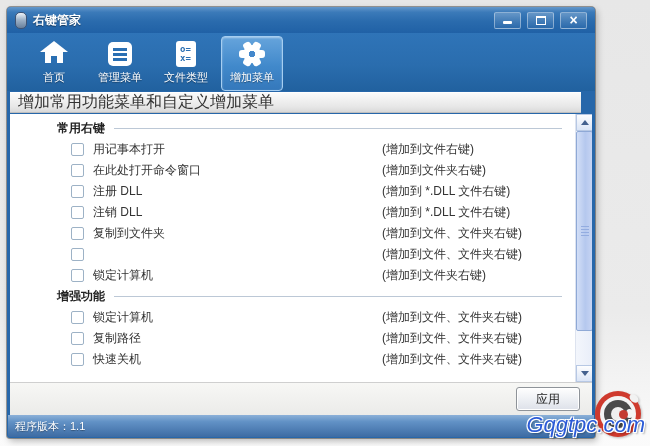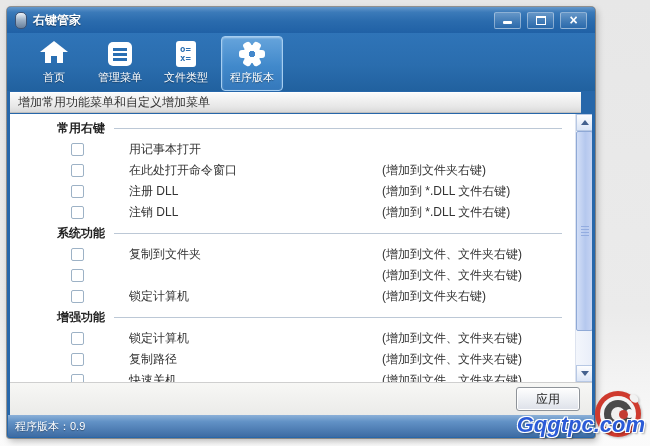--- a/index.html
+++ b/index.html
@@ -63,29 +63,29 @@
   
   .ic-add-menu .p1,.ic-add-menu .p2,.ic-add-menu .p3{left:2px;top:10px;width:26px;height:8px;background:#fff;border-radius:3px;}
   .ic-add-menu .p1{transform:rotate(0deg)}.ic-add-menu .p2{transform:rotate(60deg)}.ic-add-menu .p3{transform:rotate(120deg)}
   .ic-add-menu .p4{left:6px;top:5px;width:18px;height:18px;border-radius:50%;z-index:1;
     background:radial-gradient(circle,#4488cc 0 3.2px,#fff 3.2px);}
   
   .header-band{
     position:absolute;left:3px;right:14px;top:85px;height:21px;box-sizing:border-box;
     background:linear-gradient(180deg,#fbfbfb,#e6e6e6 75%,#d9d9d9);
     border-top:1px solid #fff;border-bottom:1px solid #bfbfbf;
-    display:flex;align-items:center;padding-left:8px;font-size:12px;color:#333;
+    display:flex;align-items:center;padding-left:8px;font-size:16px;color:#333;
   }
   
   .content{position:absolute;left:3px;right:3px;top:107px;height:268px;background:#fff;overflow:hidden;}
   .rows{padding-top:4px;margin-left:17px;}
   .section-title{display:flex;align-items:center;height:21px;padding:0 30px 0 30px;
     font-size:12px;font-weight:bold;color:#222;}
   .section-title .line{flex:1;height:1px;background:#bcc8d6;margin-left:9px;}
-  .row{position:relative;height:21px;display:flex;align-items:center;padding-left:44px;font-size:12px;color:#333;gap:36px;}
+  .row{position:relative;height:21px;display:flex;align-items:center;padding-left:44px;font-size:12px;color:#333;}
   .row .cb{width:13px;height:13px;box-sizing:border-box;border:1px solid #9db2c6;background:#fff;
     border-radius:2px;margin-right:9px;flex:none;cursor:default;}
   .row .target{position:absolute;left:355px;white-space:nowrap;}
   
   .scrollbar{position:absolute;top:0;right:0;width:17px;height:100%;
     background:linear-gradient(90deg,#f3f6fc,#e9eef9);border-left:1px solid #dde3ef;box-sizing:border-box;}
   .sb-btn{position:absolute;left:0;width:17px;height:17px;box-sizing:border-box;
     background:linear-gradient(180deg,#fdfdfe,#dbe5f6);border:1px solid #b7c8e4;
     display:flex;align-items:center;justify-content:center;}
   .sb-up{top:0}.sb-down{bottom:0}
@@ -112,21 +112,21 @@
   .wm-logo{position:absolute;right:9px;top:391px;width:46px;height:46px;z-index:50;filter:drop-shadow(1px 1px 1px rgba(0,0,0,.25));}
   .wm-logo span{position:absolute;border-radius:50%;display:block;}
   .wm-l1{inset:0;background:#cf3a2e;}
   .wm-notch{position:absolute;width:10px;height:7px;background:#f2f2f2;right:2px;top:4px;transform:rotate(40deg);border-radius:2px;}
   .wm-l2{inset:5px;background:#f4f4f4;}
   .wm-l3{inset:9px;background:#4a4a4a;}
   .wm-gap{position:absolute;width:7px;height:9px;background:#f4f4f4;right:8px;top:18px;border-radius:1px;}
   .wm-l4{inset:16px;background:#efefef;}
   .wm-l5{width:9px;height:9px;right:13px;top:19px;background:#c43c31;}
   .wm-text{position:absolute;right:5px;top:414px;z-index:51;
-    font-size:22px;font-weight:bold;font-style:italic;color:#2b5bd7;line-height:1;
+    font-size:22px;font-weight:normal;font-style:italic;color:#2b5bd7;line-height:1;
     text-shadow:-1px -1px 0 #fff,1px -1px 0 #fff,-1px 1px 0 #fff,1px 1px 0 #fff,2px 2px 2px rgba(0,0,0,.3);}
 </style>
 </head>
 <body>
 
 <div class="window">
 
   <div class="titlebar">
     <span class="app-icon"></span>
     <span class="title-text">右键管家</span>
@@ -171,56 +171,53 @@
         </span>
     <span class="tb-label">文件类型</span>
   </div>
       <div class="tb-item selected">
     <span class="tb-icon ic-add-menu">
           <i class="p1"></i>
           <i class="p2"></i>
           <i class="p3"></i>
           <i class="p4"></i>
         </span>
-    <span class="tb-label">程序版本</span>
+    <span class="tb-label">增加菜单</span>
   </div>
     </div>
 
   <div class="header-band">
     <span>增加常用功能菜单和自定义增加菜单</span>
   </div>
 
   <div class="content">
     <div class="rows">
         <div class="section-title">
     <span class="st-text">常用右键</span>
     <span class="line"></span>
   </div>
         <div class="row">
     <span class="cb"></span>
     <span class="lab">用记事本打开</span>
+    <span class="target">(增加到文件右键)</span>
   </div>
         <div class="row">
     <span class="cb"></span>
     <span class="lab">在此处打开命令窗口</span>
     <span class="target">(增加到文件夹右键)</span>
   </div>
         <div class="row">
     <span class="cb"></span>
     <span class="lab">注册 DLL</span>
     <span class="target">(增加到 *.DLL 文件右键)</span>
   </div>
         <div class="row">
     <span class="cb"></span>
     <span class="lab">注销 DLL</span>
     <span class="target">(增加到 *.DLL 文件右键)</span>
-  </div>
-        <div class="section-title">
-    <span class="st-text">系统功能</span>
-    <span class="line"></span>
   </div>
         <div class="row">
     <span class="cb"></span>
     <span class="lab">复制到文件夹</span>
     <span class="target">(增加到文件、文件夹右键)</span>
   </div>
         <div class="row">
     <span class="cb"></span>
     <span class="target">(增加到文件、文件夹右键)</span>
   </div>
@@ -260,21 +257,21 @@
           <span class="arr-down"></span>
         </div>
     </div>
   </div>
 
   <div class="button-bar">
     <div class="apply-btn">应用</div>
   </div>
 
   <div class="statusbar">
-    <span>程序版本：0.9</span>
+    <span>程序版本：1.1</span>
   </div>
 
 </div>
 
 <div class="wm-logo">
   <span class="wm-l1"></span>
     <span class="wm-notch"></span>
     <span class="wm-l2"></span>
   <span class="wm-l3"></span>
     <span class="wm-gap"></span>

